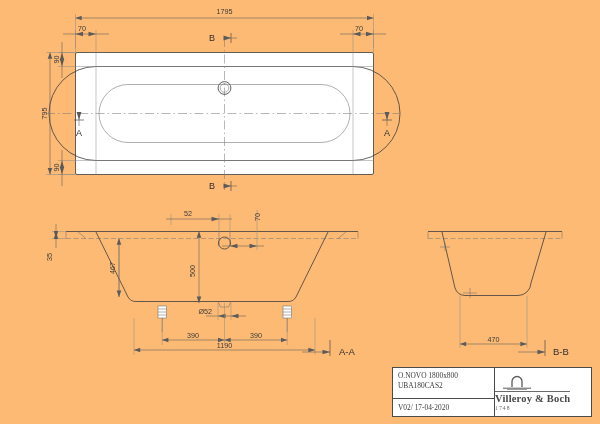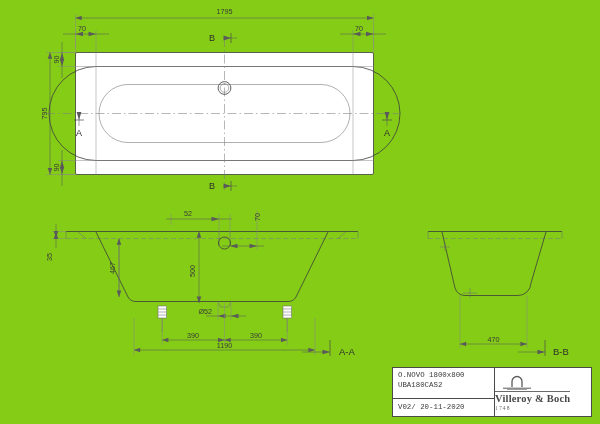--- a/index.html
+++ b/index.html
@@ -11,21 +11,21 @@
     width: 600px;
     height: 424px;
     overflow: hidden;
     font-family: "Liberation Sans", sans-serif;
     color: #333333;
   }
   #drawing-root {
     position: relative;
     width: 600px;
     height: 424px;
-    background: #84cc16;
+    background: #fdba74;
   }
   svg.dwg {
     position: absolute;
     left: 0;
     top: 0;
     width: 600px;
     height: 424px;
   }
   .ln        { stroke: #4a4a4a; stroke-width: 0.7; fill: none; }
   .ln-obj    { stroke: #3c3c3c; stroke-width: 0.8; fill: none; }
@@ -83,21 +83,21 @@
     box-sizing: border-box;
     border-bottom: 0.8px solid #4a4a4a;
     padding: 3px 0 0 5px;
   }
   #tb-left-bot {
     height: 17px;
     box-sizing: border-box;
     padding: 4px 0 0 5px;
   }
   .tb-line {
-    font-family: Liberation Mono, monospace;
+    font-family: Liberation Serif, serif;
     font-size: 7.4px;
     line-height: 9.6px;
     color: #3a3a3a;
     white-space: nowrap;
   }
   #tb-right {
     flex: 1 1 auto;
     position: relative;
     display: flex;
     flex-direction: column;
@@ -343,21 +343,21 @@
     </g>
   </svg>
 
   <div id="title-block">
     <div id="tb-left">
       <div id="tb-left-top">
         <div class="tb-line">O.NOVO 1800x800</div>
         <div class="tb-line">UBA180CAS2</div>
       </div>
       <div id="tb-left-bot">
-        <div class="tb-line">V02/ 20-11-2020</div>
+        <div class="tb-line">V02/ 17-04-2020</div>
       </div>
     </div>
     <div id="tb-right">
       <svg id="logo-mark" viewBox="0 0 44 16">
         <path d="M17,13 L17,7.5 A5,5 0 0 1 27,7.5 L27,13" fill="none" stroke="#5a5a5a" stroke-width="1.3"></path>
         <line x1="8" y1="14.2" x2="36" y2="14.2" stroke="#5a5a5a" stroke-width="1"></line>
         <line x1="12" y1="15.6" x2="32" y2="15.6" stroke="#7a7a7a" stroke-width="0.8"></line>
       </svg>
       <div id="logo-name">Villeroy &amp; Boch</div>
       <div id="logo-year">1748</div>

